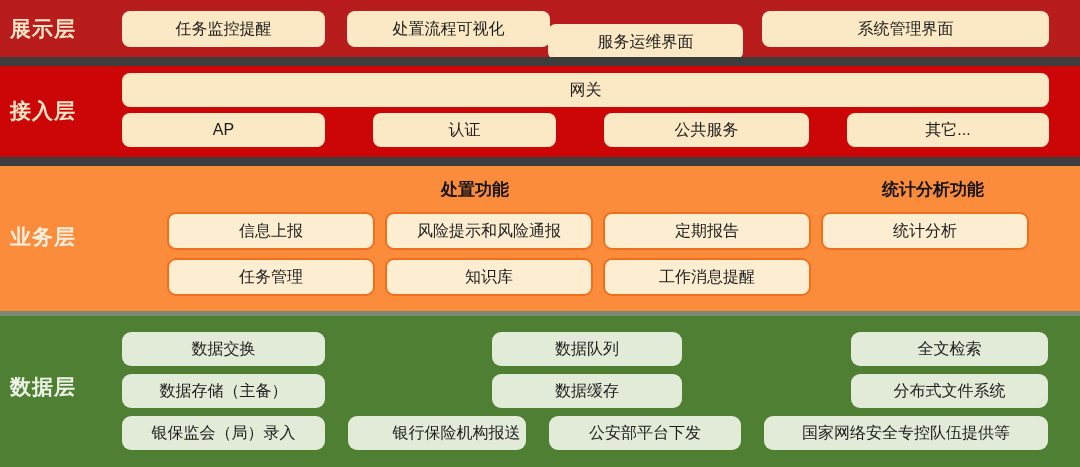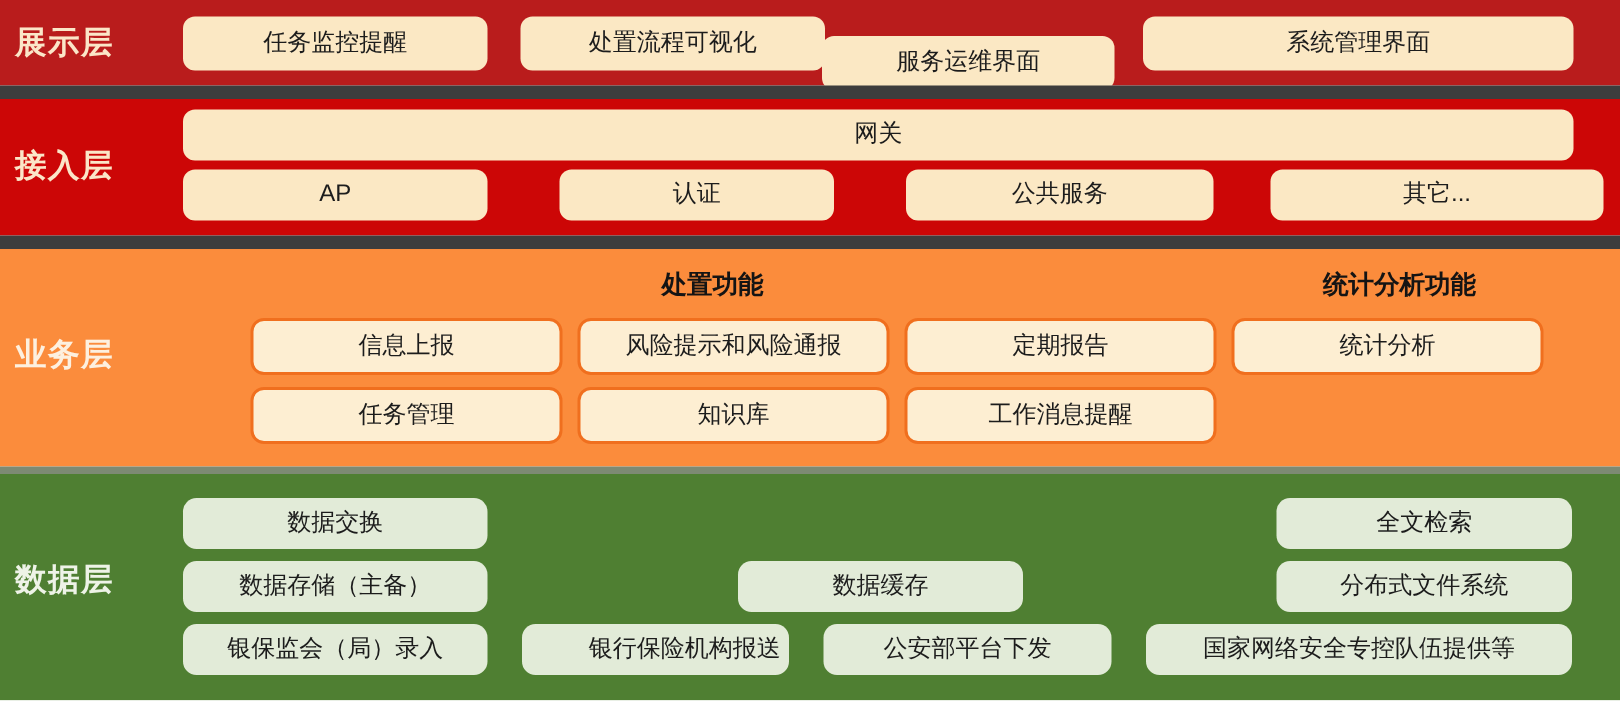--- a/index.html
+++ b/index.html
@@ -178,21 +178,21 @@
 
     <div class="node chip-cream" style="left:122px; top:47px; width:203px; height:34px;">
       <span>AP</span>
     </div>
     <div class="node chip-cream" style="left:373px; top:47px; width:183px; height:34px;">
       <span>认证</span>
     </div>
     <div class="node chip-cream" style="left:604px; top:47px; width:205px; height:34px;">
       <span>公共服务</span>
     </div>
-    <div class="node chip-cream" style="left:847px; top:47px; width:222px; height:34px;">
+    <div class="node chip-cream" style="left:847px; top:47px; width:202px; height:34px;">
       <span>其它...</span>
     </div>
   </div>
 
   <div class="sep" style="top:157px; height:9px;"></div>
 
   <div class="layer" id="layer-business">
     <div class="layer-label">业务层</div>
 
     <div class="group-caption" style="left:390px; top:12px; width:170px;">处置功能</div>
@@ -223,20 +223,23 @@
   </div>
 
   <div class="sep-thin" style="top:311px; height:5px;"></div>
 
   <div class="layer" id="layer-data">
     <div class="layer-label">数据层</div>
 
     <div class="node chip-green" style="left:122px; top:16px; width:203px; height:34px;">
       <span>数据交换</span>
     </div>
+    <div class="node chip-green" style="left:492px; top:16px; width:190px; height:34px;">
+      <span>数据队列</span>
+    </div>
     <div class="node chip-green" style="left:851px; top:16px; width:197px; height:34px;">
       <span>全文检索</span>
     </div>
 
     <div class="node chip-green" style="left:122px; top:58px; width:203px; height:34px;">
       <span>数据存储（主备）</span>
     </div>
     <div class="node chip-green" style="left:492px; top:58px; width:190px; height:34px;">
       <span>数据缓存</span>
     </div>

